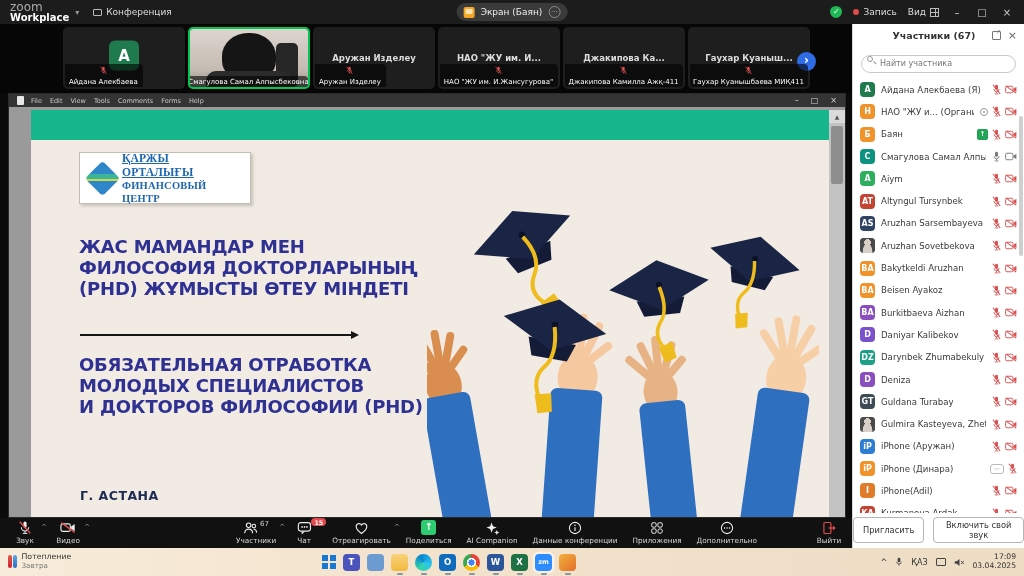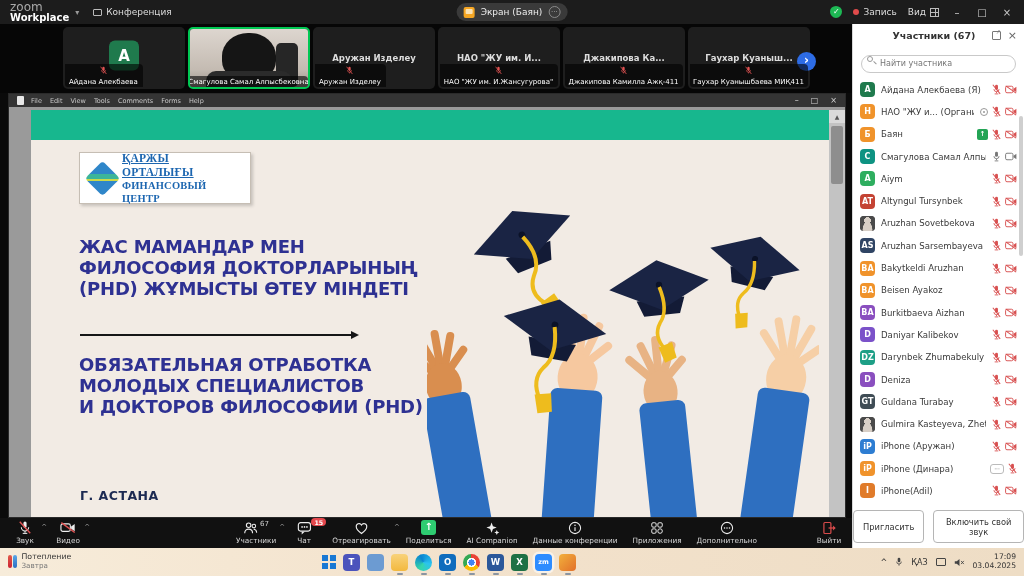--- a/index.html
+++ b/index.html
@@ -91,21 +91,21 @@
   .pav { width:15px; height:15px; border-radius:4px; color:#fff; font-size:8px; font-weight:bold; display:flex; align-items:center; justify-content:center; flex:0 0 auto; position:relative; overflow:hidden; }
   .bust { position:absolute; inset:0; background:radial-gradient(circle at 50% 30%, #d8cfc6 0 3.2px, transparent 3.6px), radial-gradient(ellipse at 50% 105%, #d8cfc6 0 45%, transparent 50%), #4a4a4a; }
   .pname { flex:1; font-size:8.6px; color:#3a3a3a; white-space:nowrap; overflow:hidden; }
   .picons { display:flex; align-items:center; gap:4px; flex:0 0 auto; }
   .host-dot { width:8px; height:8px; border:1px solid #999; border-radius:50%; position:relative; }
   .host-dot::after { content:""; position:absolute; left:2.2px; top:2.2px; width:2px; height:2px; border-radius:50%; background:#999; }
   .share-badge { width:11px; height:11px; background:#23a455; border-radius:2px; color:#fff; font-size:7px; line-height:11px; text-align:center; font-weight:bold; }
   .more-box { min-width:14px; height:10px; border:1px solid #bbb; border-radius:3px; color:#666; font-size:6px; line-height:8px; text-align:center; padding:0 1px; }
   .plist-scroll { position:absolute; right:1px; top:92px; width:4px; height:140px; background:#cfcfcf; border-radius:2px; }
   .panel-btns { position:absolute; left:0; right:0; bottom:5px; display:flex; justify-content:center; gap:9px; background:#fff; padding-top:4px; }
-  .panel-btns button { height:33px; border:1px solid #b5b5b5; border-radius:4px; background:#fff; color:#333; font-size:8.3px; padding:0 9px; font-family:"DejaVu Sans", sans-serif; }
+  .panel-btns button { height:26px; border:1px solid #b5b5b5; border-radius:4px; background:#fff; color:#333; font-size:8.3px; padding:0 9px; font-family:"DejaVu Sans", sans-serif; }
 
   
   .toolbar { position:absolute; left:0; top:518px; width:852px; height:30px; background:#111; z-index:35; }
   .tgroup { position:absolute; top:2px; display:flex; gap:17px; }
   .tgroup.left { left:12px; }
   .tgroup.mid { left:236px; gap:15px; }
   .tgroup.right { right:10px; }
   .tbtn { position:relative; display:flex; flex-direction:column; align-items:center; gap:1px; color:#e3e3e3; min-width:26px; }
   .tbtn .lbl { font-size:7.3px; white-space:nowrap; color:#d8d8d8; }
   .tbtn .ic { height:15px; display:flex; align-items:center; justify-content:center; }
@@ -573,50 +573,50 @@
             <svg width="12" height="9" viewBox="0 0 14 10">
               <rect x="0.7" y="1.2" width="8.6" height="7.6" rx="1.6" fill="none" stroke="#d85050" stroke-width="1.1"></rect>
               <path d="M10 4 L13.3 1.8 V8.2 L10 6 Z" fill="#d85050"></path>
               <line x1="0.8" y1="0.8" x2="13" y2="9.2" stroke="#d85050" stroke-width="1.2"></line>
             </svg>
 
           </span>
         </div>
 
         <div class="prow">
+          <span class="pav" style="background: rgb(47, 68, 100);">
+            <span>AS</span>
+
+          </span>
+          <span class="pname">Aruzhan Sarsembayeva</span>
+          <span class="picons">
+
+            <svg width="9" height="11" viewBox="0 0 12 15">
+              <rect x="4" y="1" width="4" height="7" rx="2" fill="#d85050"></rect>
+              <path d="M2.5 7a3.5 3.5 0 0 0 7 0" stroke="#d85050" stroke-width="1.2" fill="none"></path>
+              <line x1="6" y1="10.5" x2="6" y2="12.5" stroke="#d85050" stroke-width="1.2"></line>
+              <line x1="3.5" y1="13.5" x2="8.5" y2="13.5" stroke="#d85050" stroke-width="1.2"></line>
+              <line x1="1" y1="1" x2="11" y2="13.5" stroke="#d85050" stroke-width="1.4"></line>
+            </svg>
+
+            <svg width="12" height="9" viewBox="0 0 14 10">
+              <rect x="0.7" y="1.2" width="8.6" height="7.6" rx="1.6" fill="none" stroke="#d85050" stroke-width="1.1"></rect>
+              <path d="M10 4 L13.3 1.8 V8.2 L10 6 Z" fill="#d85050"></path>
+              <line x1="0.8" y1="0.8" x2="13" y2="9.2" stroke="#d85050" stroke-width="1.2"></line>
+            </svg>
+
+          </span>
+        </div>
+
+        <div class="prow">
           <span class="pav" style="background: rgb(74, 74, 74);">
             <span></span>
             <span class="bust"></span>
           </span>
           <span class="pname">Aruzhan Sovetbekova</span>
-          <span class="picons">
-
-            <svg width="9" height="11" viewBox="0 0 12 15">
-              <rect x="4" y="1" width="4" height="7" rx="2" fill="#d85050"></rect>
-              <path d="M2.5 7a3.5 3.5 0 0 0 7 0" stroke="#d85050" stroke-width="1.2" fill="none"></path>
-              <line x1="6" y1="10.5" x2="6" y2="12.5" stroke="#d85050" stroke-width="1.2"></line>
-              <line x1="3.5" y1="13.5" x2="8.5" y2="13.5" stroke="#d85050" stroke-width="1.2"></line>
-              <line x1="1" y1="1" x2="11" y2="13.5" stroke="#d85050" stroke-width="1.4"></line>
-            </svg>
-
-            <svg width="12" height="9" viewBox="0 0 14 10">
-              <rect x="0.7" y="1.2" width="8.6" height="7.6" rx="1.6" fill="none" stroke="#d85050" stroke-width="1.1"></rect>
-              <path d="M10 4 L13.3 1.8 V8.2 L10 6 Z" fill="#d85050"></path>
-              <line x1="0.8" y1="0.8" x2="13" y2="9.2" stroke="#d85050" stroke-width="1.2"></line>
-            </svg>
-
-          </span>
-        </div>
-
-        <div class="prow">
-          <span class="pav" style="background: rgb(47, 68, 100);">
-            <span>AS</span>
-
-          </span>
-          <span class="pname">Aruzhan Sarsembayeva</span>
           <span class="picons">
 
             <svg width="9" height="11" viewBox="0 0 12 15">
               <rect x="4" y="1" width="4" height="7" rx="2" fill="#d85050"></rect>
               <path d="M2.5 7a3.5 3.5 0 0 0 7 0" stroke="#d85050" stroke-width="1.2" fill="none"></path>
               <line x1="6" y1="10.5" x2="6" y2="12.5" stroke="#d85050" stroke-width="1.2"></line>
               <line x1="3.5" y1="13.5" x2="8.5" y2="13.5" stroke="#d85050" stroke-width="1.2"></line>
               <line x1="1" y1="1" x2="11" y2="13.5" stroke="#d85050" stroke-width="1.4"></line>
             </svg>
 

